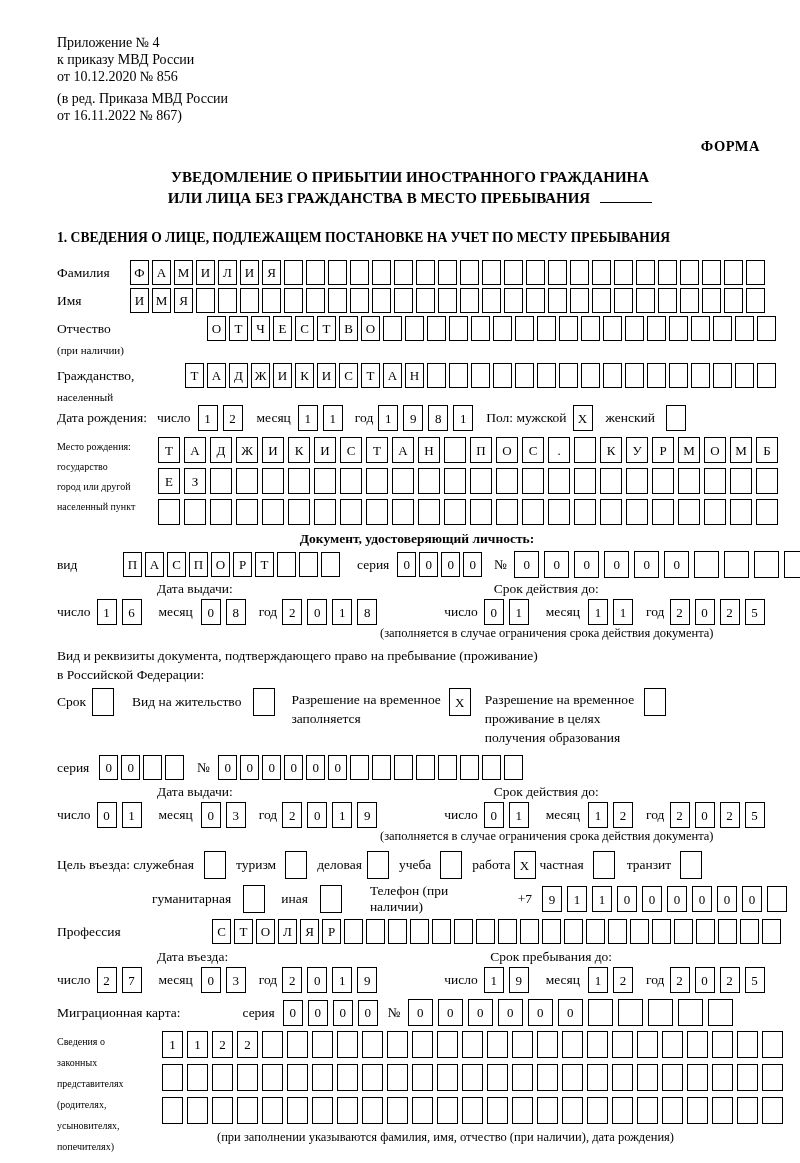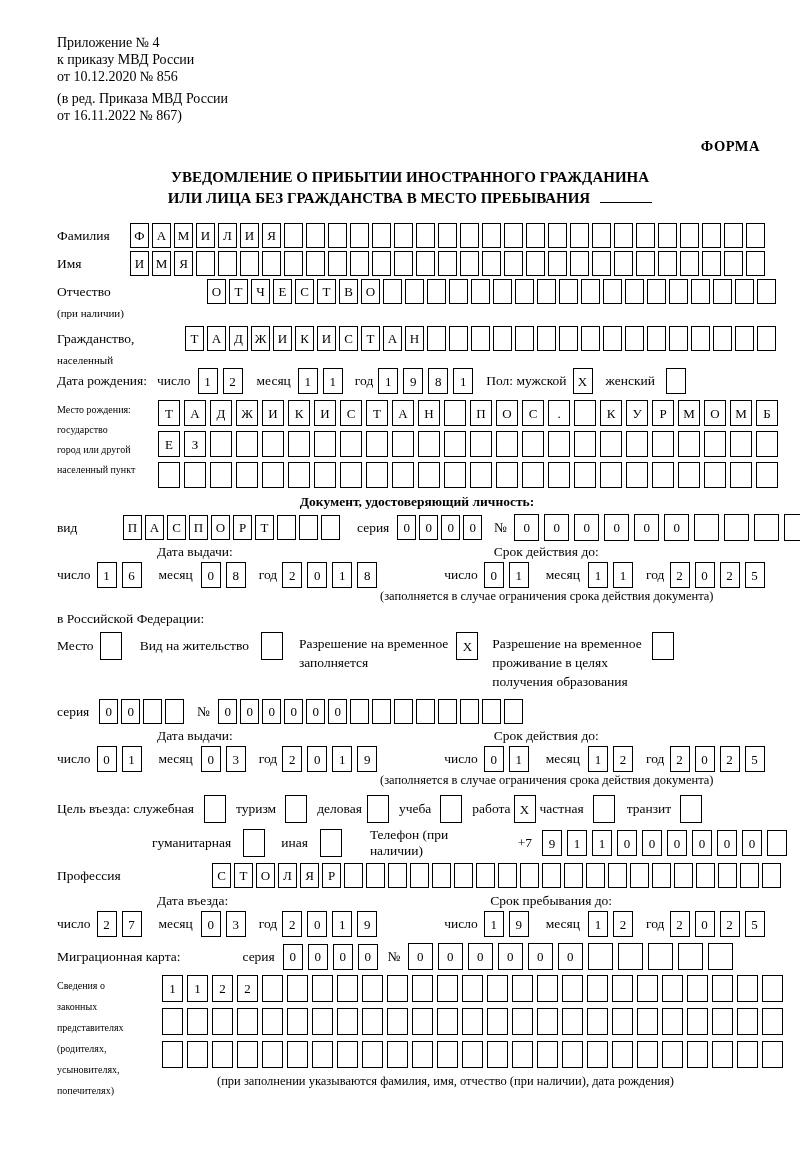--- a/index.html
+++ b/index.html
@@ -55,20 +55,21 @@
     <div>от 16.11.2022 № 867)</div>
   </div>
 
   <div class="forma">ФОРМА</div>
 
   <div class="title">
     <span>УВЕДОМЛЕНИЕ О ПРИБЫТИИ ИНОСТРАННОГО ГРАЖДАНИНА</span><br>
     <span>ИЛИ ЛИЦА БЕЗ ГРАЖДАНСТВА В МЕСТО ПРЕБЫВАНИЯ</span><span class="blank"></span>
   </div>
 
+  <div class="sec-h">1. СВЕДЕНИЯ О ЛИЦЕ, ПОДЛЕЖАЩЕМ ПОСТАНОВКЕ НА УЧЕТ ПО МЕСТУ ПРЕБЫВАНИЯ</div>
 
   <div class="row" style="margin-top:14px">
     <span class="lbl" style="width:73px">Фамилия</span>
     <div class="cells n">
         <span class="cell">Ф</span>
         <span class="cell">А</span>
         <span class="cell">М</span>
         <span class="cell">И</span>
         <span class="cell">Л</span>
         <span class="cell">И</span>
@@ -392,25 +393,26 @@
     <div class="cells d">
         <span class="cell">2</span>
         <span class="cell">0</span>
         <span class="cell">2</span>
         <span class="cell">5</span>
       </div>
   </div>
   <div class="dnote">(заполняется в случае ограничения срока действия документа)</div>
 
   <div class="intro">
+    <div>Вид и реквизиты документа, подтверждающего право на пребывание (проживание)</div>
     <div>в Российской Федерации:</div>
   </div>
 
   <div class="optrow">
-    <span style="margin-top:4px">Место</span>
+    <span style="margin-top:4px">Срок</span>
     <div class="cells cb" style="margin-left:6px">
         <span class="cell"></span>
       </div>
     <span style="margin-left:18px;margin-top:4px">Вид на жительство</span>
     <div class="cells cb" style="margin-left:12px">
         <span class="cell"></span>
       </div>
     <div class="optlbl" style="margin-left:16px;margin-top:2px">
       <span>Разрешение на временное</span><br>
       <span>заполняется</span>

